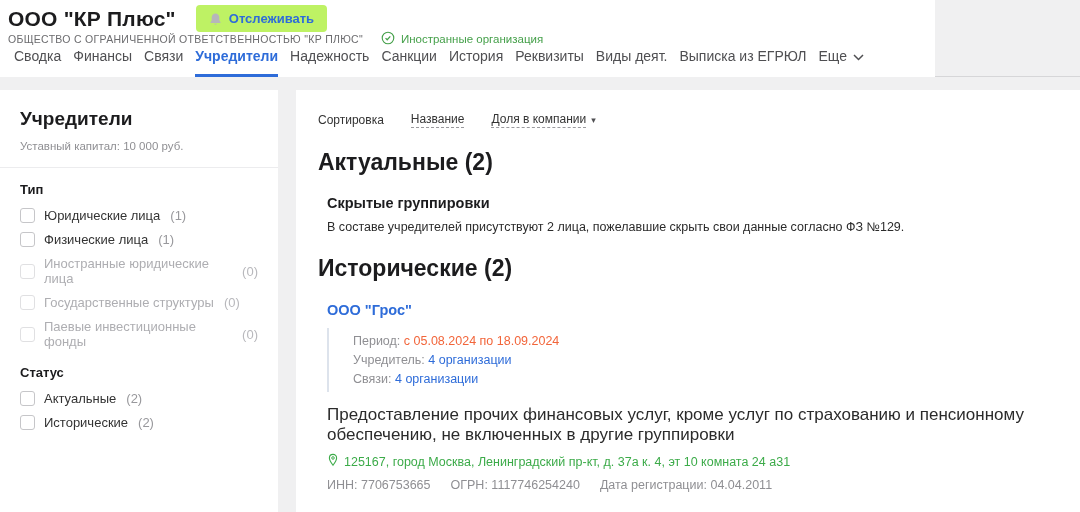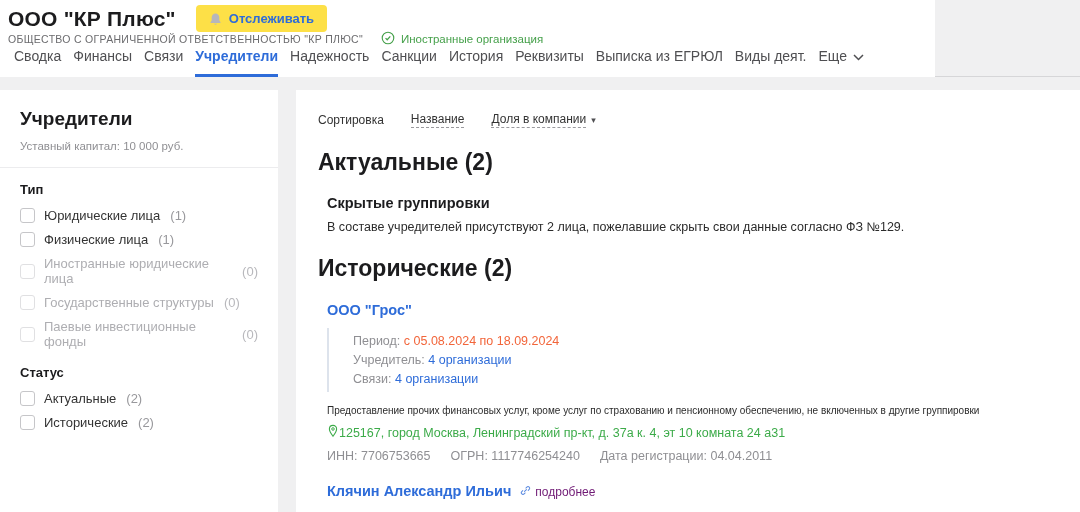--- a/index.html
+++ b/index.html
@@ -4,21 +4,21 @@
 <style>
   * { margin:0; padding:0; box-sizing:border-box; }
   html,body { width:1080px; height:512px; overflow:hidden; }
   body { background:#f0f0f1; font-family:"Liberation Sans", sans-serif; color:#222; position:relative; }
 
   
   .header-band { position:absolute; top:0; left:0; right:0; height:77px; border-bottom:1px solid #d6d6d8; }
   .header-white { position:absolute; top:0; left:0; width:935px; height:77px; background:#fff; }
   .title-row { position:absolute; top:5px; left:8px; display:flex; align-items:center; gap:20px; }
   .company-title { font-size:21px; font-weight:bold; color:#1c1c1e; letter-spacing:.2px; }
-  .follow-btn { display:flex; align-items:center; gap:7px; background:#fde047; border:none; border-radius:4px;
+  .follow-btn { display:flex; align-items:center; gap:7px; background:#bef264; border:none; border-radius:4px;
                 padding:6px 13px; font-family:inherit; font-size:13px; font-weight:bold; color:#2e6cd9; cursor:pointer; }
   .follow-btn svg { display:block; }
   .subtitle-row { position:absolute; top:31px; left:8px; display:flex; align-items:center; gap:18px; }
   .full-name { font-size:10.5px; color:#6b6b6e; letter-spacing:.3px; }
   .status-badge { display:flex; align-items:center; gap:6px; font-size:11.5px; color:#45a04a; }
   .tabs-row { position:absolute; left:14px; bottom:0; display:flex; gap:12px; }
   .tab { position:relative; font-size:14px; color:#4f4f52; padding:9px 0 12px; cursor:pointer; display:flex; align-items:center; gap:6px; }
   .tab.active { color:#2e6cd9; font-weight:bold; }
   .tab.active::after { content:''; position:absolute; left:0; right:0; bottom:-1px; height:3px; background:#2e6cd9; }
 
@@ -49,22 +49,22 @@
   .hidden-title { font-size:14.5px; font-weight:bold; color:#1c1c1e; }
   .hidden-text { font-size:12.5px; color:#2b2b2b; margin-top:9px; }
   .founder { margin:20px 0 0 9px; }
   .founder-name-row { display:flex; align-items:baseline; gap:9px; }
   .founder-name { font-size:14.5px; font-weight:bold; color:#2e6cd9; cursor:pointer; }
   .more-link { display:inline-flex; align-items:center; gap:4px; font-size:12px; color:#701a75; cursor:pointer; }
   .details { border-left:2px solid #dde3ec; padding:1px 0 1px 24px; margin-top:10px; }
   .drow { font-size:12.5px; color:#8f8f93; margin:5px 0; }
   .val-orange { color:#f2653a; }
   .val-link { color:#2e6cd9; cursor:pointer; }
-  .activity { font-size:10px; color:#2b2b2b; margin-top:13px; padding-right:20px; }
-  .address { display:flex; align-items:center; font-size:12.5px; color:#3cab49; margin-top:8px; }
+  .activity { font-size:17px; color:#2b2b2b; margin-top:13px; padding-right:20px; }
+  .address { display:flex; align-items:center; gap:5px; font-size:12.5px; color:#3cab49; margin-top:8px; }
   .registry { display:flex; gap:20px; font-size:12.5px; color:#8f8f93; margin-top:8px; }
 </style>
 </head>
 <body>
 
 <div class="header-band">
   <div class="header-white"></div>
 
   <div class="title-row">
     <div class="company-title">ООО "КР Плюс"</div>
@@ -111,24 +111,24 @@
     <div class="tab">
         <span>Санкции</span>
       </div>
     <div class="tab">
         <span>История</span>
       </div>
     <div class="tab">
         <span>Реквизиты</span>
       </div>
     <div class="tab">
+        <span>Виды деят.</span>
+      </div>
+    <div class="tab">
         <span>Выписка из ЕГРЮЛ</span>
-      </div>
-    <div class="tab">
-        <span>Виды деят.</span>
       </div>
     <div class="tab">
       <span>Еще</span>
       <span>
         <svg width="11" height="7" viewBox="0 0 11 7">
             <path d="M1 1l4.5 4.5L10 1" fill="none" stroke="#4f4f52" stroke-width="1.5"></path>
           </svg>
       </span>
     </div>
   </div>

